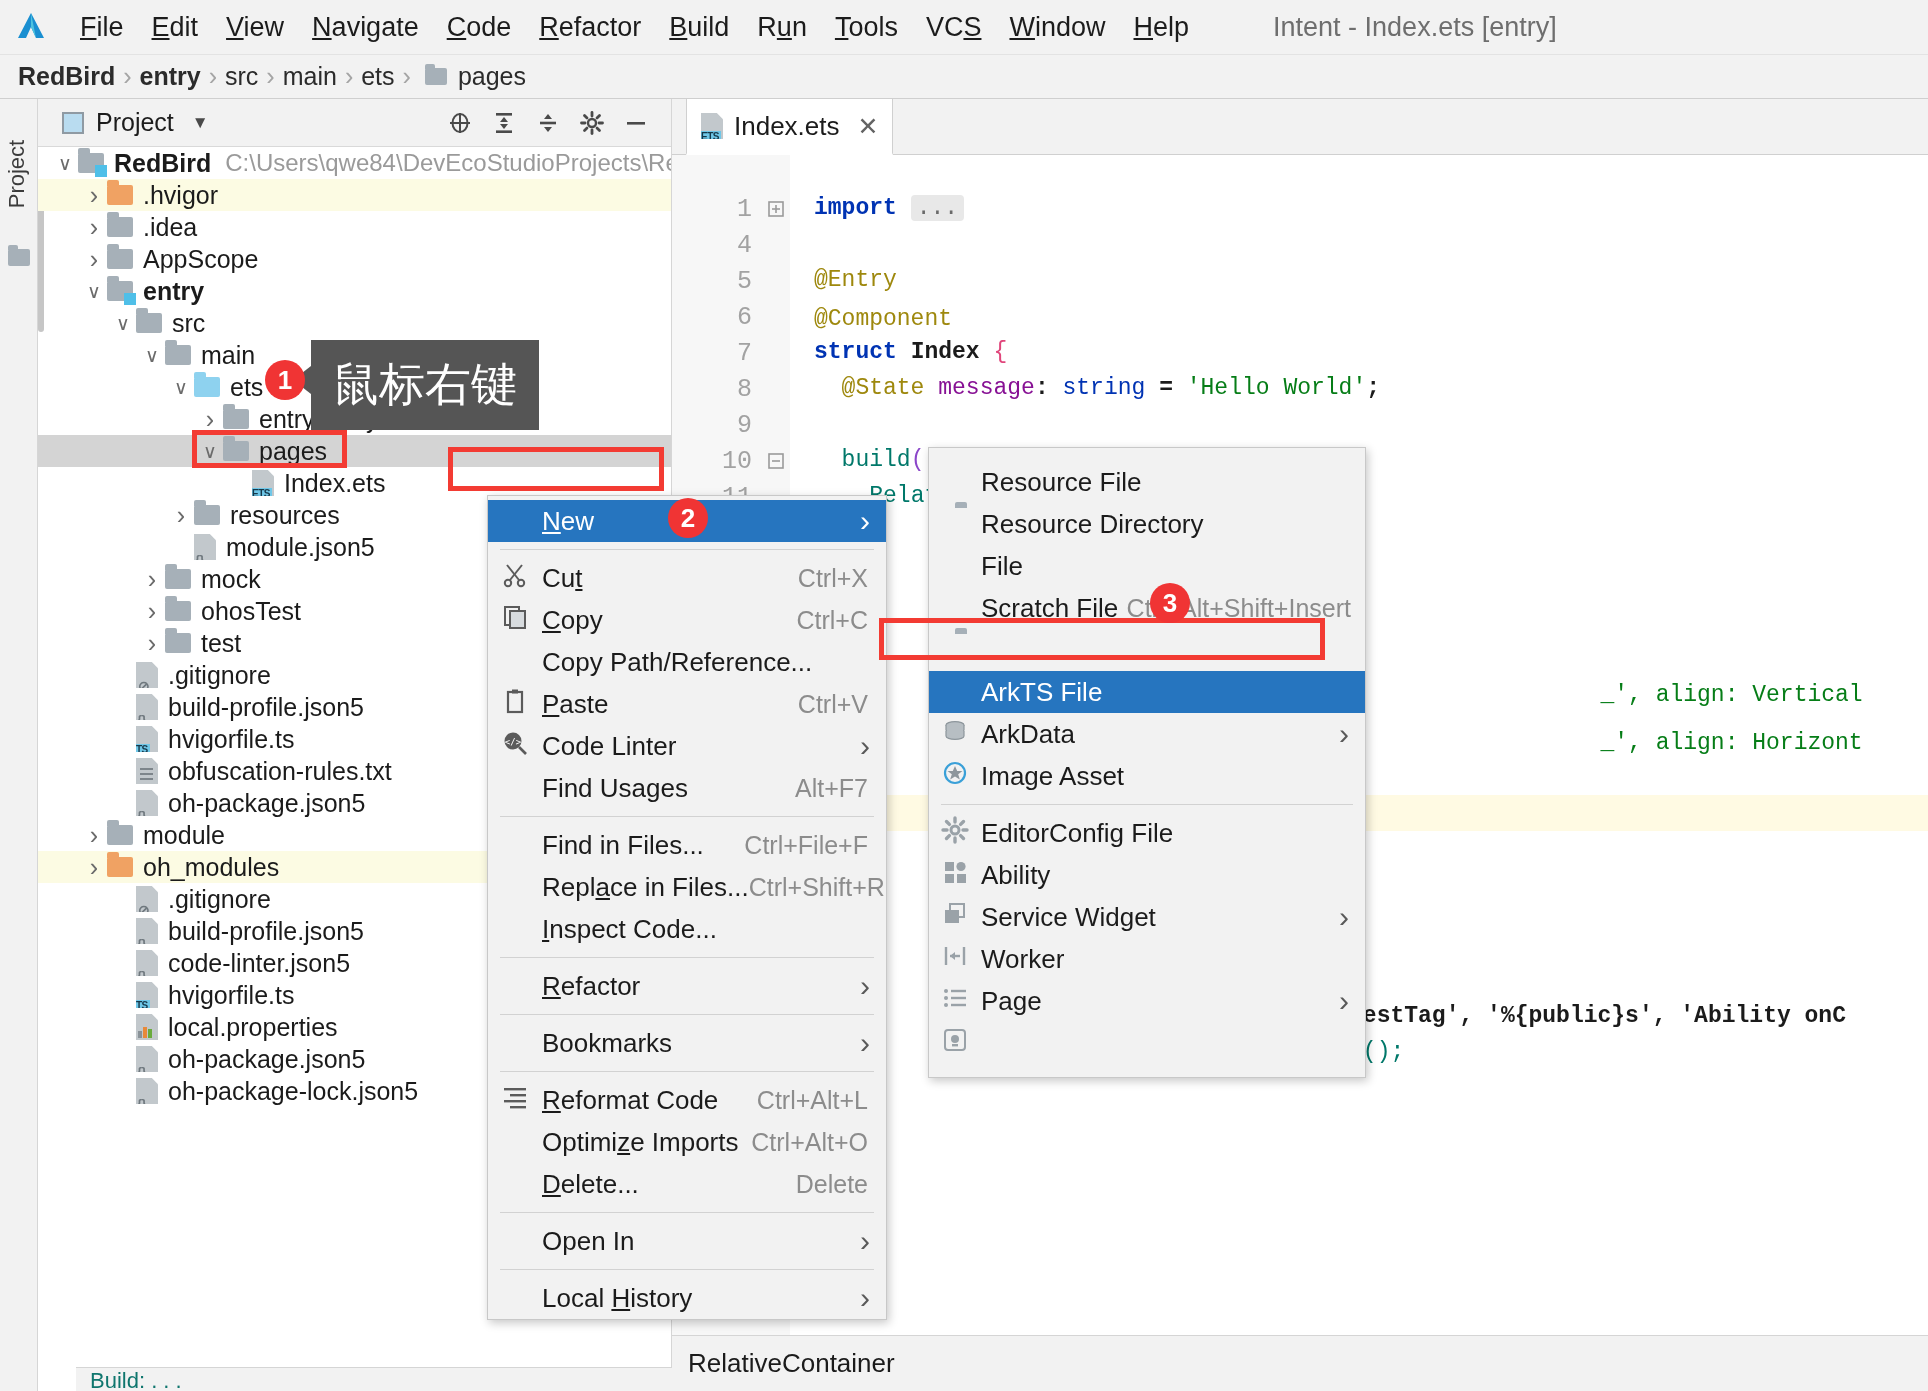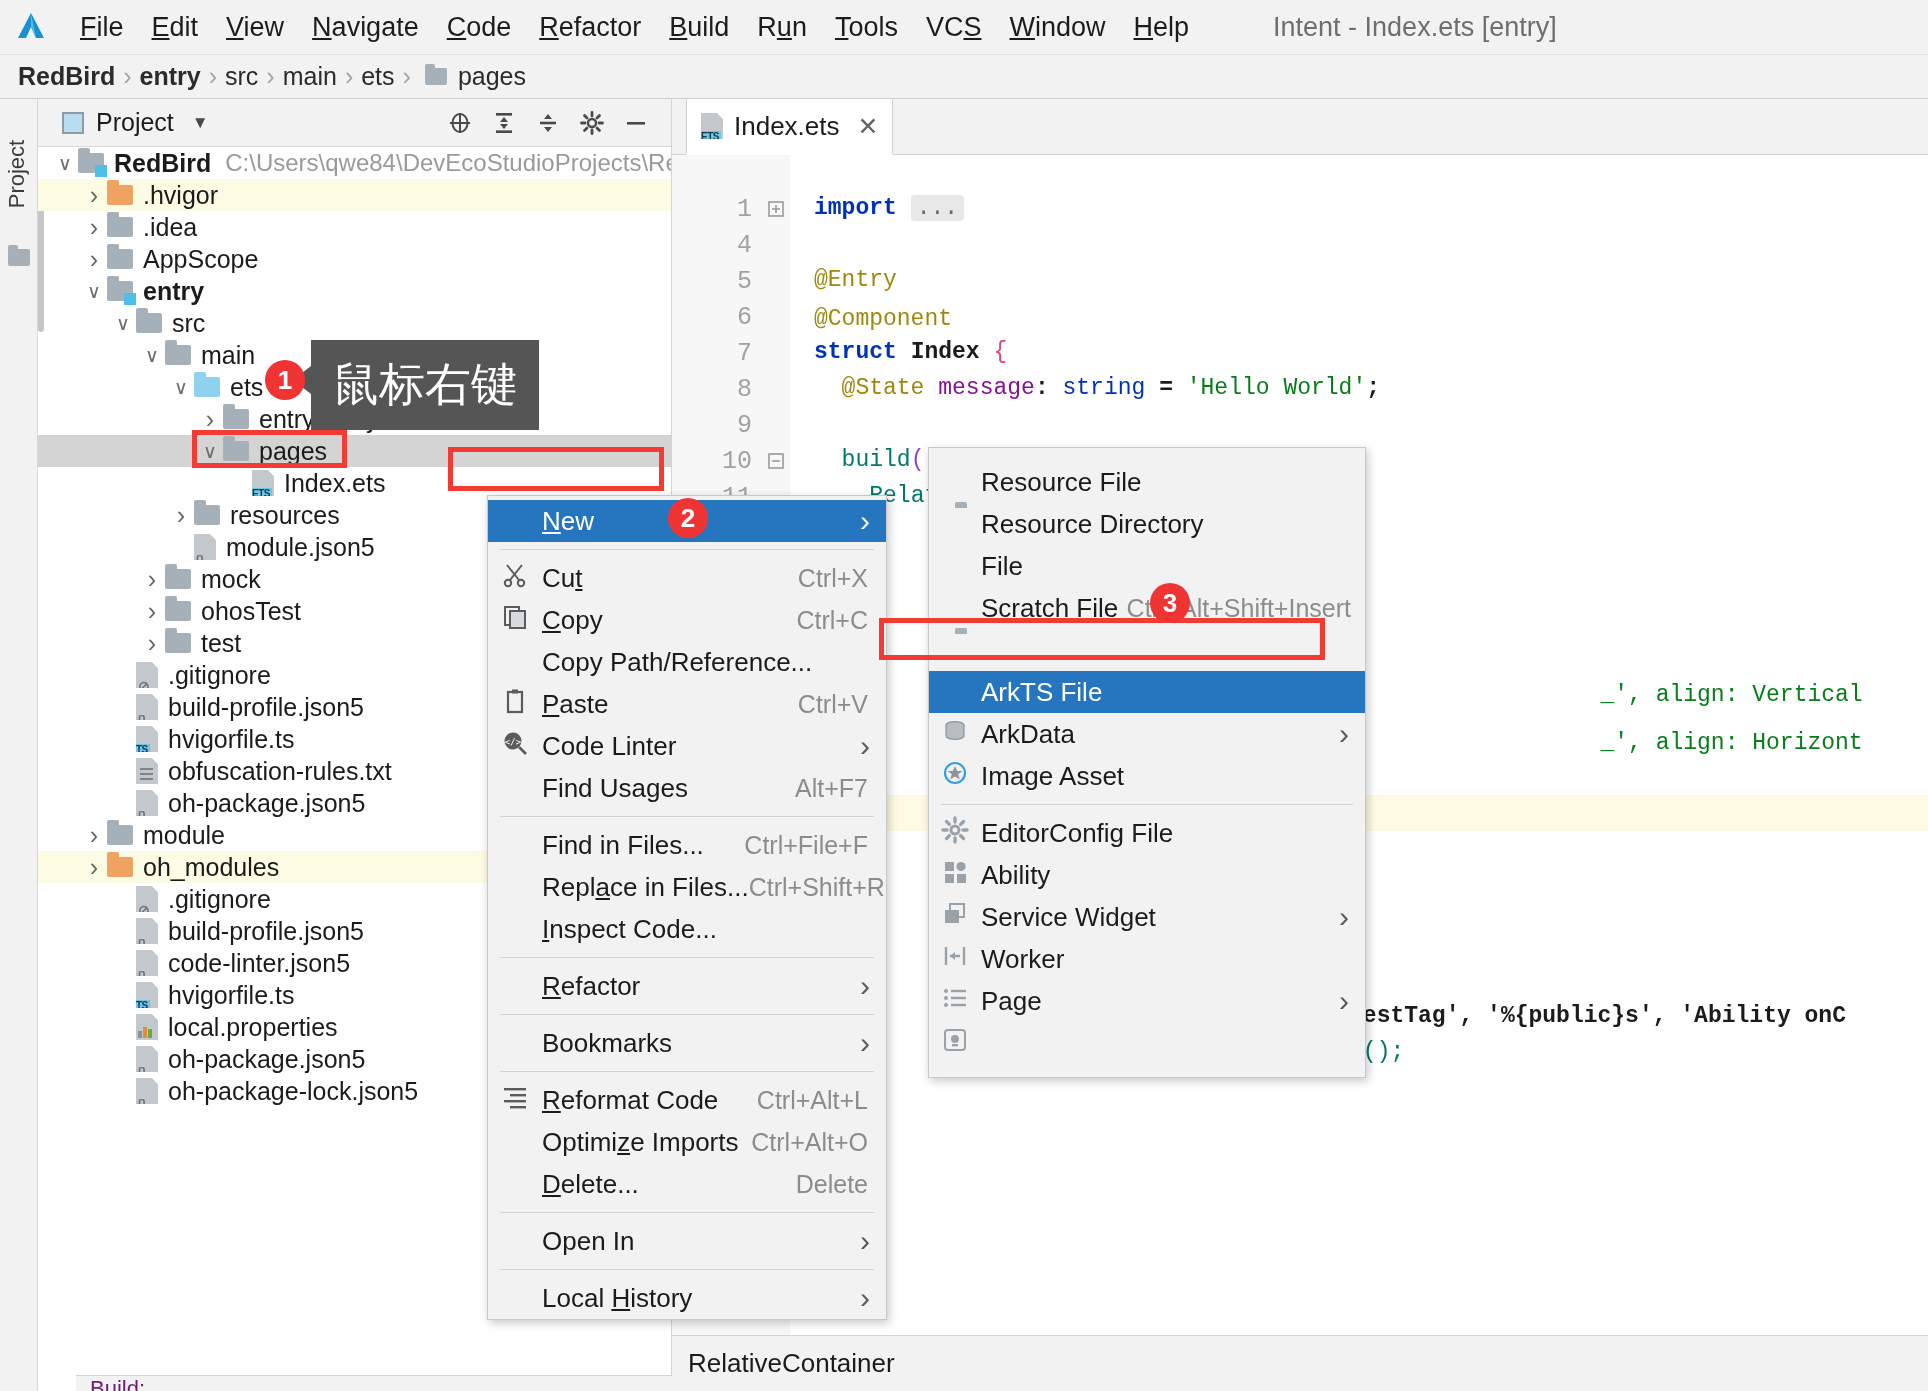--- a/index.html
+++ b/index.html
@@ -186,21 +186,21 @@
     position:absolute; background:#555555; color:#ffffff;
     font-size:46px; padding:14px 22px; z-index:65; white-space:nowrap;
     font-family:"DejaVu Sans", sans-serif;
   }
   .callout:after{
     content:""; position:absolute; left:-18px; top:26px;
     border-top:14px solid transparent; border-bottom:14px solid transparent;
     border-right:18px solid #555555;
   }
 
-  .bottomstrip{position:absolute;left:38px;bottom:0;width:634px;height:16px;background:#f2f2f2;border-top:1px solid #d5d5d5;font-size:22px;color:#701a75;padding-left:14px;overflow:hidden;}
+  .bottomstrip{position:absolute;left:38px;bottom:0;width:634px;height:24px;background:#f2f2f2;border-top:1px solid #d5d5d5;font-size:22px;color:#0f766e;padding-left:14px;overflow:hidden;}
 </style>
 </head>
 <body>
 
 <div id="root">
 
   <div class="menubar">
     <svg class="applogo" viewBox="0 0 34 34">
       <polygon points="17,3 30,28 22,28 17,17 12,28 4,28" fill="#1a8fd1"></polygon>
       <polygon points="17,3 22,28 17,17" fill="#4ec3e0"></polygon>

